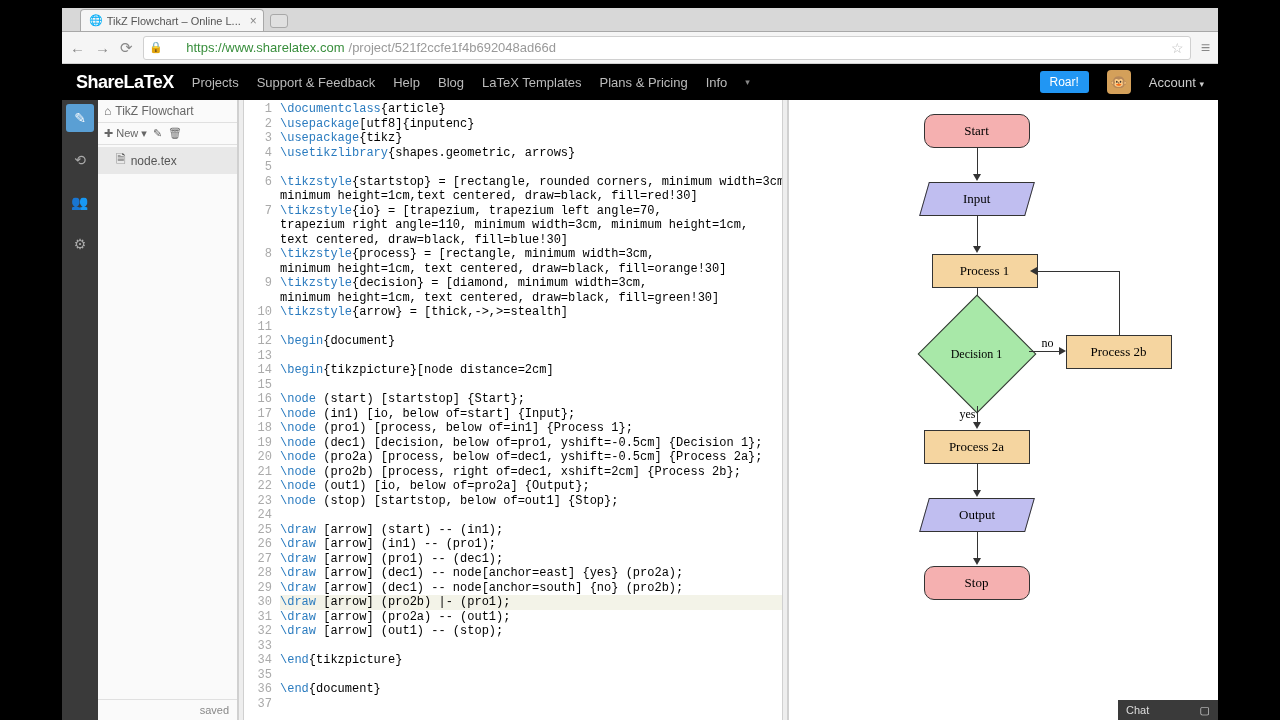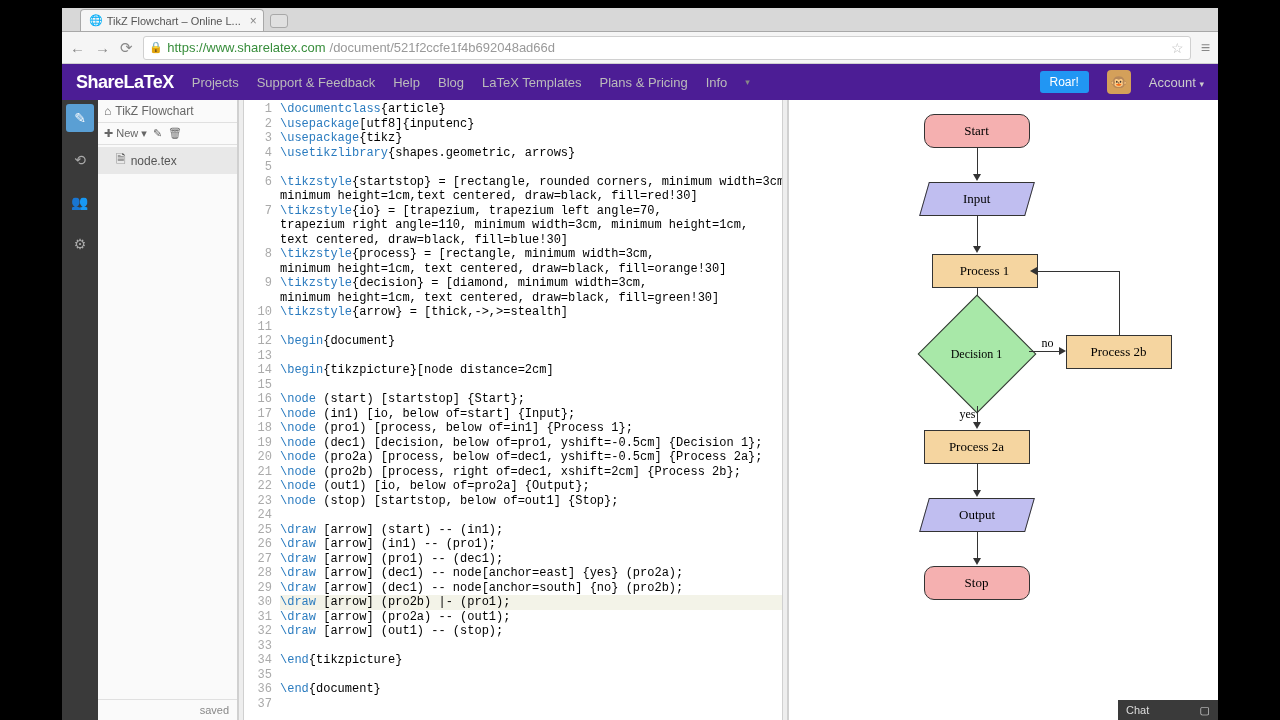--- a/index.html
+++ b/index.html
@@ -6,25 +6,25 @@
 body { font-family: Arial, sans-serif; background: #000; width: 1280px; height: 720px; overflow: hidden; }
 .viewport { position: absolute; left: 62px; top: 8px; width: 1156px; height: 712px; background: #fff; display: flex; flex-direction: column; }
 .browser-tabs { height: 24px; background: #d8d8d8; border-bottom: 1px solid #a8a8a8; display: flex; align-items: flex-end; padding-left: 18px; }
 .tab { height: 22px; background: #f5f5f5; border: 1px solid #a8a8a8; border-bottom: none; border-radius: 4px 4px 0 0; padding: 3px 22px 3px 8px; font-size: 11px; color: #555; display: flex; align-items: center; gap: 4px; position: relative; min-width: 160px; }
 .tab-close { position: absolute; right: 6px; color: #888; font-size: 12px; }
 .new-tab { width: 18px; height: 14px; background: #e0e0e0; border: 1px solid #a8a8a8; border-radius: 3px; margin-left: 6px; margin-bottom: 3px; }
 .addr-bar { height: 32px; background: #f5f5f5; border-bottom: 1px solid #d0d0d0; display: flex; align-items: center; padding: 0 8px; gap: 10px; }
 .nav-btn { color: #888; font-size: 15px; cursor: pointer; }
 .url-box { flex: 1; height: 24px; border: 1px solid #d0d0d0; border-radius: 3px; background: #fff; display: flex; align-items: center; padding: 0 6px; font-size: 13px; gap: 4px; }
 .lock { color: #4caf50; font-size: 11px; }
-.url-green { color: #388e3c; }
+.url-green { color: #388e3c; margin-left: 19px; }
 .url-gray { color: #999; }
 .star { color: #bbb; font-size: 14px; margin-left: auto; }
 .menu-btn { color: #888; font-size: 16px; }
-.topbar { height: 36px; background: #4c1d95; display: flex; align-items: center; padding: 0 14px; gap: 18px; color: #ddd; font-size: 13px; }
+.topbar { height: 36px; background: #000000; display: flex; align-items: center; padding: 0 14px; gap: 18px; color: #ddd; font-size: 13px; }
 .brand { font-size: 18px; font-weight: bold; color: #fff; letter-spacing: -0.5px; }
 .toplink { color: #bbb; cursor: pointer; }
 .spacer { flex: 1; }
 .roar { background: #2196f3; color: #fff; padding: 4px 10px; border-radius: 3px; font-size: 12px; text-align: center; }
 .monkey { width: 24px; height: 24px; background: #d4a05a; border-radius: 4px; display: flex; align-items: center; justify-content: center; font-size: 14px; }
 .account { color: #ccc; font-size: 13px; }
 .main { flex: 1; display: flex; overflow: hidden; }
 .iconrail { width: 36px; background: #3a3a3a; display: flex; flex-direction: column; align-items: center; padding-top: 4px; gap: 14px; }
 .rail-icon { width: 28px; height: 28px; display: flex; align-items: center; justify-content: center; color: #aaa; font-size: 14px; border-radius: 3px; cursor: pointer; }
 .rail-icon.active { background: #5a9fd4; color: #fff; }
@@ -81,21 +81,21 @@
     <div class="new-tab"></div>
   </div>
 
   <div class="addr-bar">
     <span class="nav-btn">←</span>
     <span class="nav-btn">→</span>
     <span class="nav-btn">⟳</span>
     <div class="url-box">
       <span class="lock">🔒</span>
       <span class="url-green">https://www.sharelatex.com</span>
-        <span class="url-gray">/document/521f2ccfe1f4b692048ad66d</span>
+        <span class="url-gray">/project/521f2ccfe1f4b692048ad66d</span>
       <span class="star">☆</span>
     </div>
     <span class="menu-btn">≡</span>
   </div>
 
   <div class="topbar">
     <span class="brand">ShareLaTeX</span>
     <span class="toplink">Projects</span>
     <span class="toplink">Support &amp; Feedback</span>
     <span class="toplink">Help</span>

